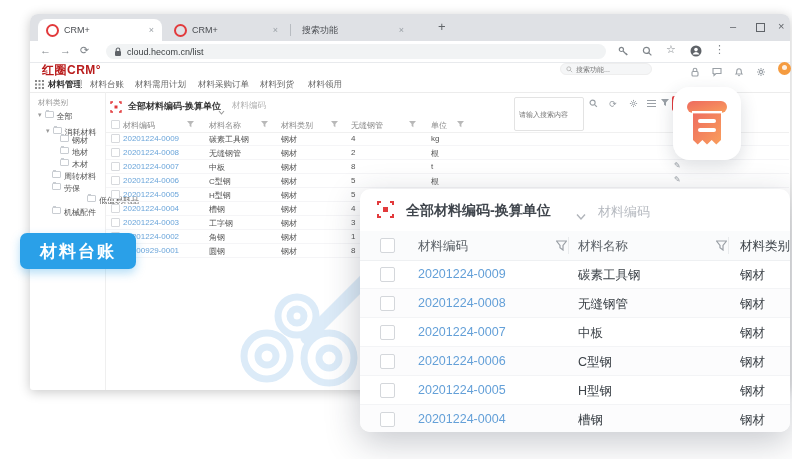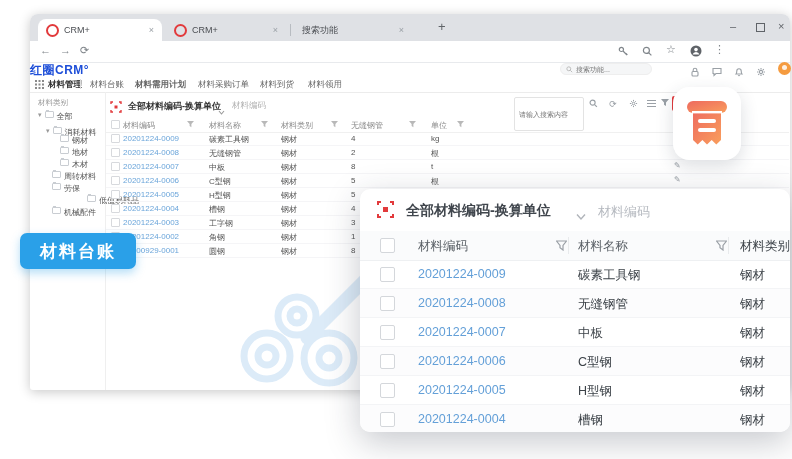--- a/index.html
+++ b/index.html
@@ -20,21 +20,21 @@
   .wctl .sq{display:inline-block;width:7px;height:7px;border:1px solid #5f6368;}
 
   .addressbar{position:absolute;left:0;top:27px;width:100%;height:21px;background:#fff;border-bottom:1px solid #e8eaed;}
   .navic{position:absolute;top:3px;font-size:11px;color:#80868b;}
   .urlpill{position:absolute;left:76px;top:3px;width:500px;height:15px;background:#f1f3f4;border-radius:8px;
            display:flex;align-items:center;gap:5px;padding:0 8px;box-sizing:border-box;}
   .urltext{font-size:9px;color:#3c4043;white-space:nowrap;}
   .abicon{position:absolute;top:2px;}
 
   .appheader{position:absolute;left:0;top:48px;width:100%;height:14px;}
-  .logo{position:absolute;left:0;top:0;font-size:12px;font-weight:bold;color:#1d4ed8;letter-spacing:.5px;white-space:nowrap;}
+  .logo{position:absolute;left:12px;top:0;font-size:12px;font-weight:bold;color:#b91c1c;letter-spacing:.5px;white-space:nowrap;}
   .hsearch{position:absolute;left:530px;top:1px;width:92px;height:12px;background:#f5f6f7;border:1px solid #eee;border-radius:7px;display:flex;align-items:center;padding:0 5px;gap:3px;box-sizing:border-box;}
   .hsearch input{border:0;background:transparent;outline:0;font-size:7px;color:#bbb;width:70px;padding:0;}
   .hicon{position:absolute;top:1px;width:10px;height:10px;}
   .avatar-org{position:absolute;left:748px;top:0;width:13px;height:13px;border-radius:50%;background:#f59b3f;}
   .avatar-org:after{content:"";position:absolute;left:4px;top:2.5px;width:5px;height:5px;border-radius:50%;background:#fff;opacity:.85;}
 
   .appnav{position:absolute;left:0;top:62px;width:100%;height:16px;border-bottom:1px solid #ececec;font-size:8.5px;}
   .navmod{position:absolute;left:18px;top:3px;color:#333;font-weight:bold;white-space:nowrap;}
   .navitem{position:absolute;top:3px;color:#666;white-space:nowrap;}
   .navdiv{position:absolute;left:50px;top:3px;width:1px;height:10px;background:#ddd;}
@@ -129,20 +129,27 @@
       <div class="newtab">+</div>
       <div class="wctl" style="left:700px;">–</div>
       <div class="wctl" style="left:726px;top:8px;"><span class="sq"></span></div>
       <div class="wctl" style="left:748px;">×</div>
     </div>
 
     <div class="addressbar">
       <span class="navic" style="left:10px;">←</span>
       <span class="navic" style="left:30px;">→</span>
       <span class="navic" style="left:50px;">⟳</span>
+      <div class="urlpill">
+        <svg width="8" height="10" viewBox="0 0 8 10">
+            <rect x="1" y="4" width="6" height="5" rx="1" fill="#5f6368"></rect>
+            <path d="M2.2 4V2.8a1.8 1.8 0 0 1 3.6 0V4" fill="none" stroke="#5f6368" stroke-width="1.1"></path>
+          </svg>
+        <span class="urltext">cloud.hecom.cn/list</span>
+      </div>
       <span class="abicon" style="left:588px;">
         <svg width="11" height="11" viewBox="0 0 11 11">
             <circle cx="3.4" cy="3.4" r="2.1" fill="none" stroke="#80868b" stroke-width="1.2"></circle>
             <path d="M5 5l4 4M8 7.5l1.4 1.4" stroke="#80868b" stroke-width="1.2"></path>
           </svg>
       </span>
       <span class="abicon" style="left:612px;">
         <svg width="11" height="11" viewBox="0 0 11 11">
             <circle cx="4.4" cy="4.4" r="3" fill="none" stroke="#80868b" stroke-width="1.2"></circle>
             <path d="M6.8 6.8l2.6 2.6" stroke="#80868b" stroke-width="1.2"></path>
@@ -206,21 +213,21 @@
               <rect x="7" y="3.5" width="2" height="2"></rect>
               <rect y="7" width="2" height="2"></rect>
               <rect x="3.5" y="7" width="2" height="2"></rect>
               <rect x="7" y="7" width="2" height="2"></rect>
             </g>
           </svg>
       </span>
       <span class="navmod">材料管理</span>
       <span class="navdiv"></span>
       <span class="navitem" style="left:60px;">材料台账</span>
-      <span class="navitem" style="left:105px;font-weight:bold;">材料需用计划</span>
+      <span class="navitem" style="left:105px;">材料需用计划</span>
       <span class="navitem" style="left:168px;">材料采购订单</span>
       <span class="navitem" style="left:230px;">材料到货</span>
       <span class="navitem" style="left:278px;">材料领用</span>
     </div>
 
     <div class="appbody">
 
       <div class="sidebar">
         <div class="sbtitle">材料类别</div>
         <div class="titem" style="left:8px;top:19px;">

